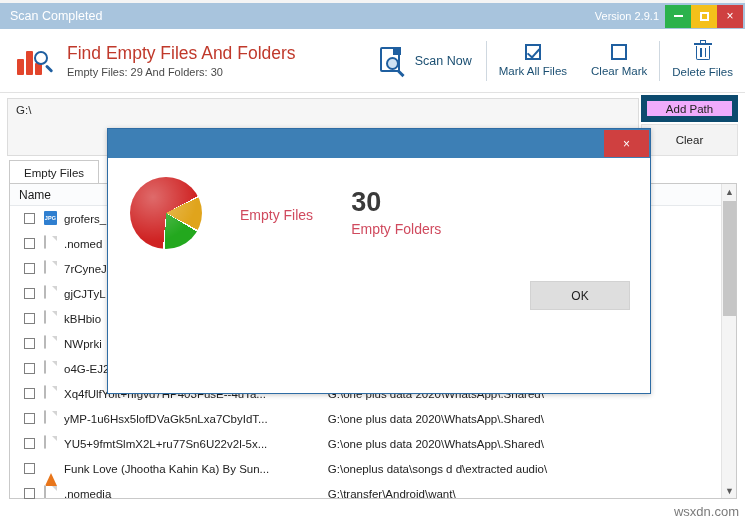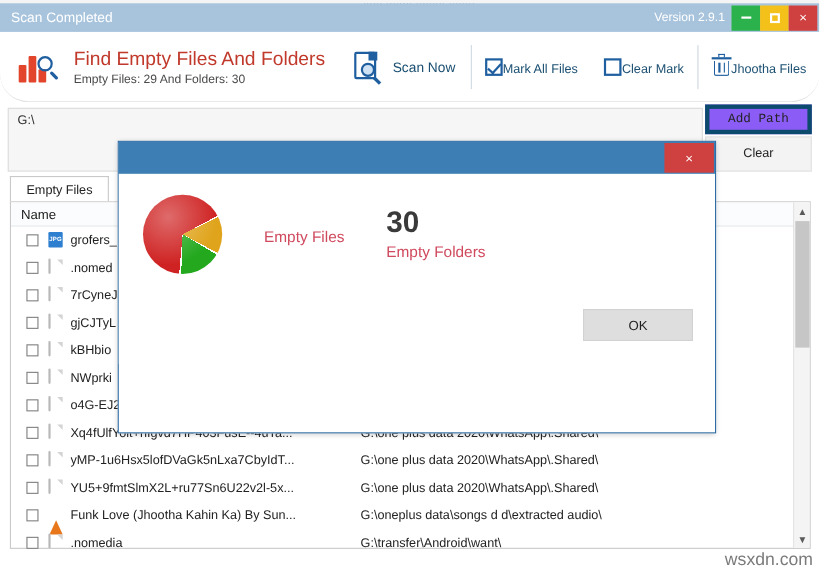--- a/index.html
+++ b/index.html
@@ -51,21 +51,21 @@
   .win-max { background:#f4c01a; }
   .win-close{ background:#cf4040; margin-right:2px; }
   .glyph-min { display:block; width:9px; height:2px; background:#fff; }
   .glyph-max { display:block; width:9px; height:9px; border:2px solid #fff; }
 
   
   .header {
     position:absolute; left:0; top:29px; width:745px; height:64px;
     background:#ffffff;
     border-bottom:1px solid #e2e2e2;
-    display:flex; align-items:center;border-radius:26px;
+    display:flex; align-items:center;
   }
   .brand { display:flex; align-items:center; margin-left:16px; }
   .brand-icon { position:relative; width:42px; height:36px; }
   .bar { position:absolute; bottom:4px; background:#e2452c; border-radius:1px; }
   .bar1 { left:1px;  width:7px; height:16px; }
   .bar2 { left:10px; width:7px; height:24px; }
   .bar3 { left:19px; width:7px; height:12px; }
   .mag-c {
     position:absolute; left:18px; top:8px;
     width:14px; height:14px; border:2.6px solid #1f5fa0; border-radius:50%;
@@ -79,21 +79,21 @@
   .brand-text { margin-left:9px; }
   .brand-title {
     font-size:17.5px; color:#c0392b; font-weight:normal; line-height:1.15;
   }
   .brand-sub {
     font-size:11px; color:#4a4a4a; margin-top:2px;
   }
 
   .tools { margin-left:auto; display:flex; align-items:stretch; height:56px; }
   .tool {
-    display:flex; flex-direction:row; align-items:center; justify-content:center;
+    display:flex; flex-direction:column; align-items:center; justify-content:center;
     padding:0 12px; cursor:default;
   }
   .tool-scan { flex-direction:row; gap:6px; padding-right:14px; }
   .tool-label { font-size:11.5px; color:#1b4f72; margin-top:5px; white-space:nowrap; }
   .tool-scan .tool-label { margin-top:0; font-size:12.5px; }
   .tsep { width:1px; background:#cfd8e0; margin:8px 0; }
 
   .scan-icon { position:relative; width:30px; height:30px; }
   .scan-doc {
     position:absolute; left:1px; top:1px; width:20px; height:25px;
@@ -144,23 +144,23 @@
   .path-input {
     position:absolute; left:7px; top:4px; width:632px; height:58px;
     background:#f6f6f6; border:1px solid #dcdcdc;
     font-size:11.5px; color:#2b2b2b;
     padding:5px 8px;
     font-family:"Liberation Sans", sans-serif;
     outline:none;
   }
   .btn-addpath {
     position:absolute; left:641px; top:1px; width:97px; height:27px;
-    background:#8b5cf6; border:4px solid #0c4a6e;
+    background:#f0abfc; border:6px solid #0c4a6e;
     font-size:11.5px; color:#232323;
-    font-family:Liberation Mono, monospace;
+    font-family:Liberation Sans, sans-serif;
     cursor:default;
   }
   .btn-clear {
     position:absolute; left:641px; top:30px; width:97px; height:32px;
     background:#f3f3f3; border:1px solid #e0e0e0;
     font-size:11.5px; color:#232323;
     font-family:"Liberation Sans", sans-serif;
     cursor:default;
   }
 
@@ -244,21 +244,21 @@
   .vs-up { top:0; }
   .vs-dn { bottom:0; }
   .vs-thumb {
     position:absolute; left:1px; top:17px; width:13px; height:115px;
     background:#c6c6c6;
   }
 
   
   .watermark {
     position:absolute; right:6px; bottom:1px;
-    font-size:16px; color:#7b7b7b;
+    font-size:13px; color:#7b7b7b;
   }
 
   
   .modal {
     position:absolute; left:107px; top:128px; width:544px; height:266px;
     border:1px solid #2e6ca4;
     background:#ffffff;
     box-shadow:0 1px 5px rgba(0,0,0,.22);
   }
   .modal-tb {
@@ -384,21 +384,21 @@
       </div>
 
       <div class="tsep"></div>
 
       <div class="tool">
         <div class="trash-icon">
           <span class="trash-hnd"></span>
           <span class="trash-lid"></span>
           <span class="trash-body"></span>
         </div>
-        <div class="tool-label">Jhootha Files</div>
+        <div class="tool-label">Delete Files</div>
       </div>
     </div>
   </div>
 
   <div class="pathrow">
     <textarea class="path-input" placeholder="" style="">G:\</textarea>
     <button class="btn-addpath">Add Path</button>
     <button class="btn-clear">Clear</button>
   </div>
 

